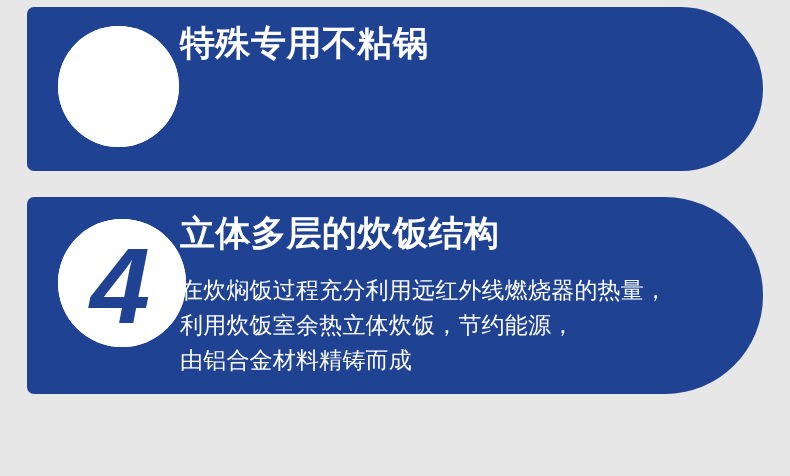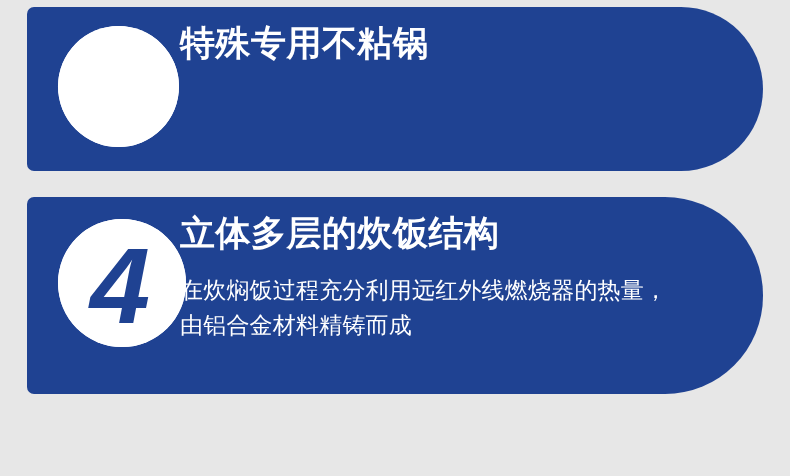--- a/index.html
+++ b/index.html
@@ -127,18 +127,19 @@
     <div class="badge b4">
       <svg viewBox="0 0 128 128" xmlns="http://www.w3.org/2000/svg" aria-hidden="true">
         <circle cx="64" cy="64" r="64" fill="#ffffff"></circle>
         <text x="62" y="104" text-anchor="middle" font-family="Liberation Sans, DejaVu Sans, sans-serif" font-size="108" font-weight="bold" font-style="italic" fill="#1f4292">4</text>
       </svg>
     </div>
     <div class="text-col">
       <div class="title">立体多层的炊饭结构</div>
       <div class="body-lines">
         <div class="body-line">在炊焖饭过程充分利用远红外线燃烧器的热量，</div>
+        <div class="body-line">利用炊饭室余热立体炊饭，节约能源，</div>
         <div class="body-line">由铝合金材料精铸而成</div>
       </div>
     </div>
   </div>
 
 </div>
 
 </body></html>

